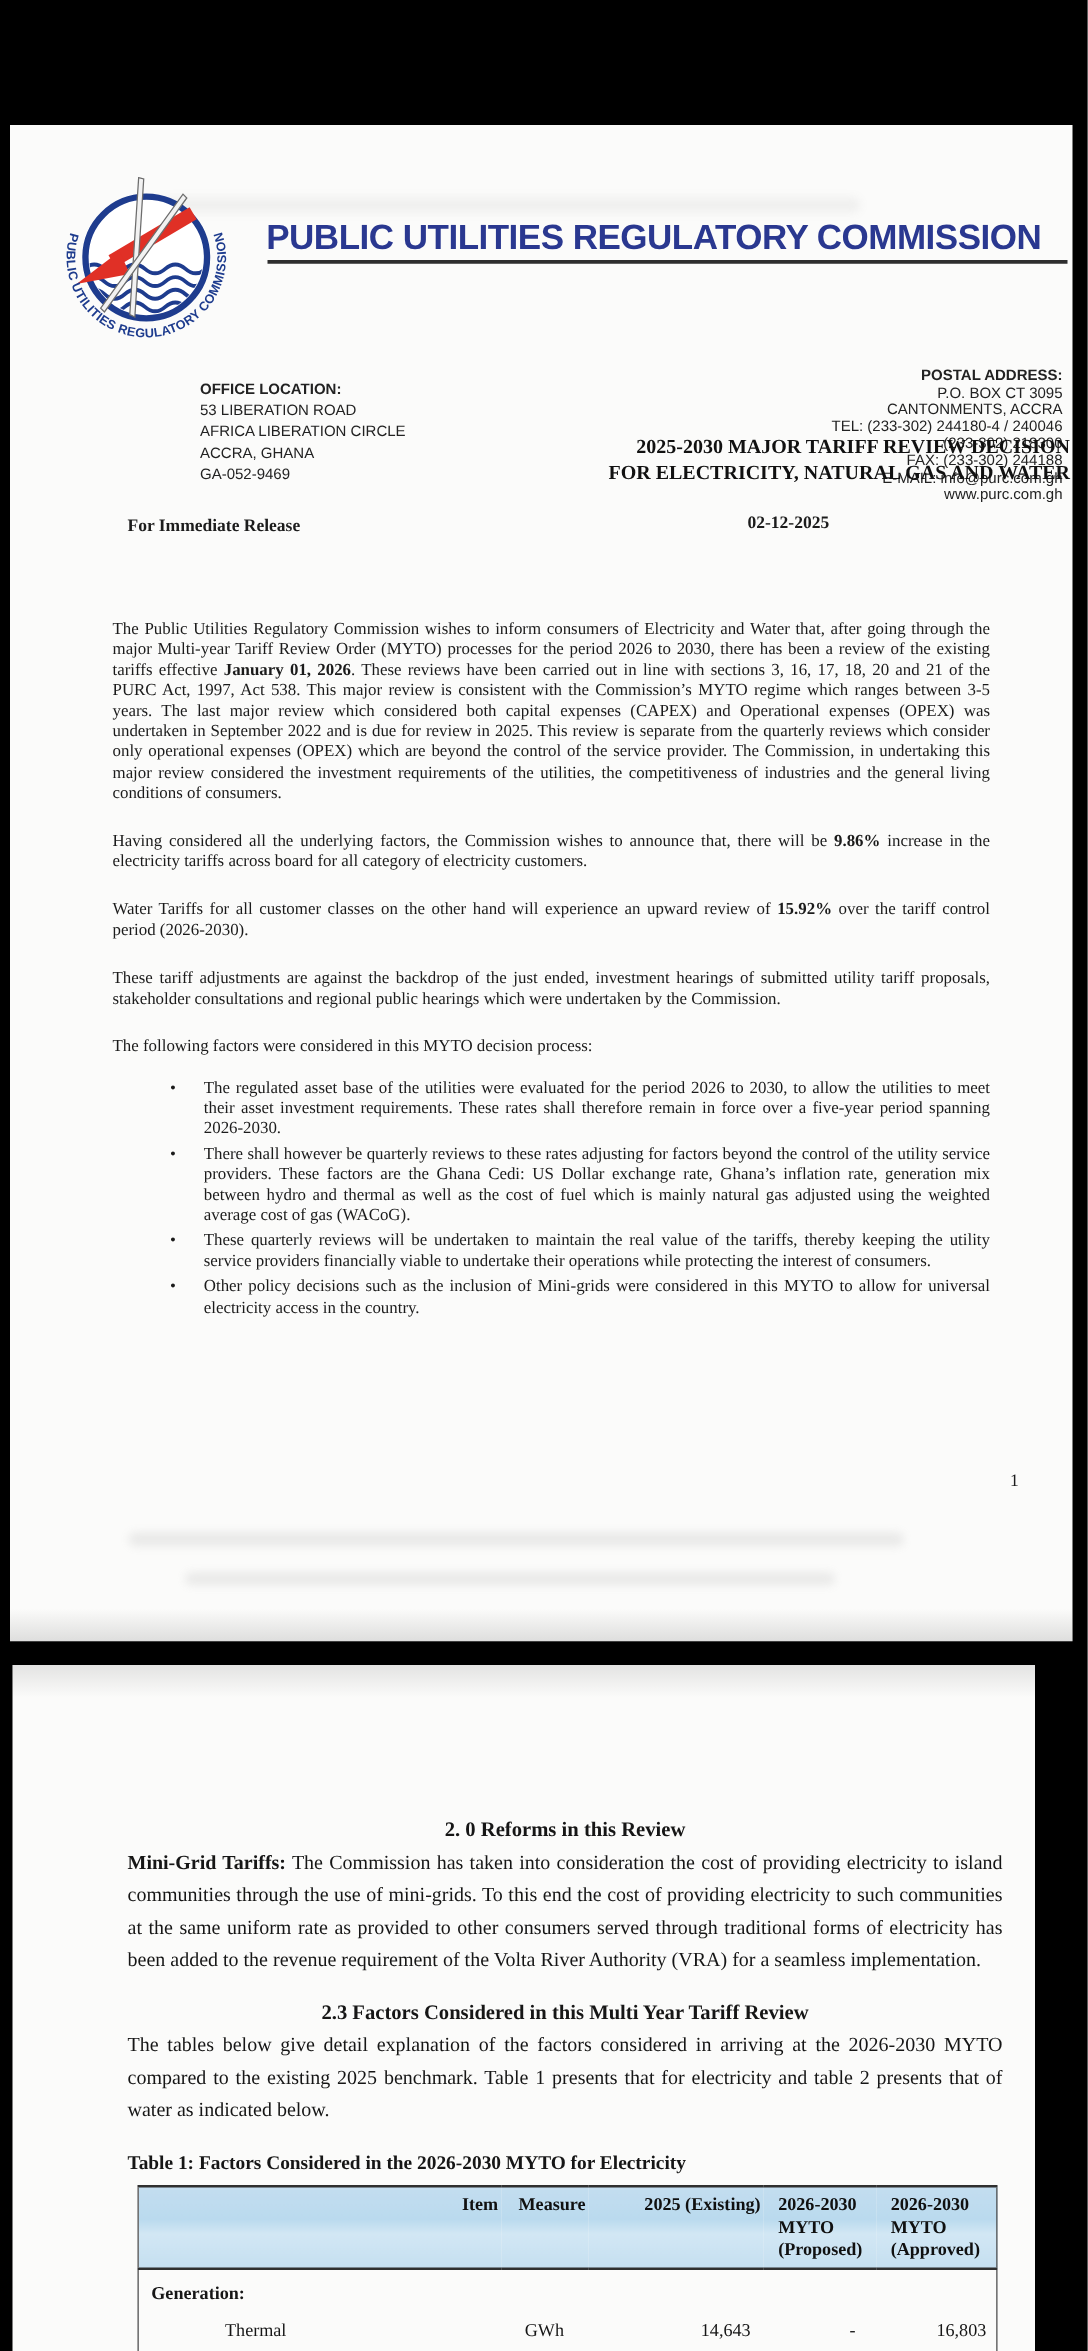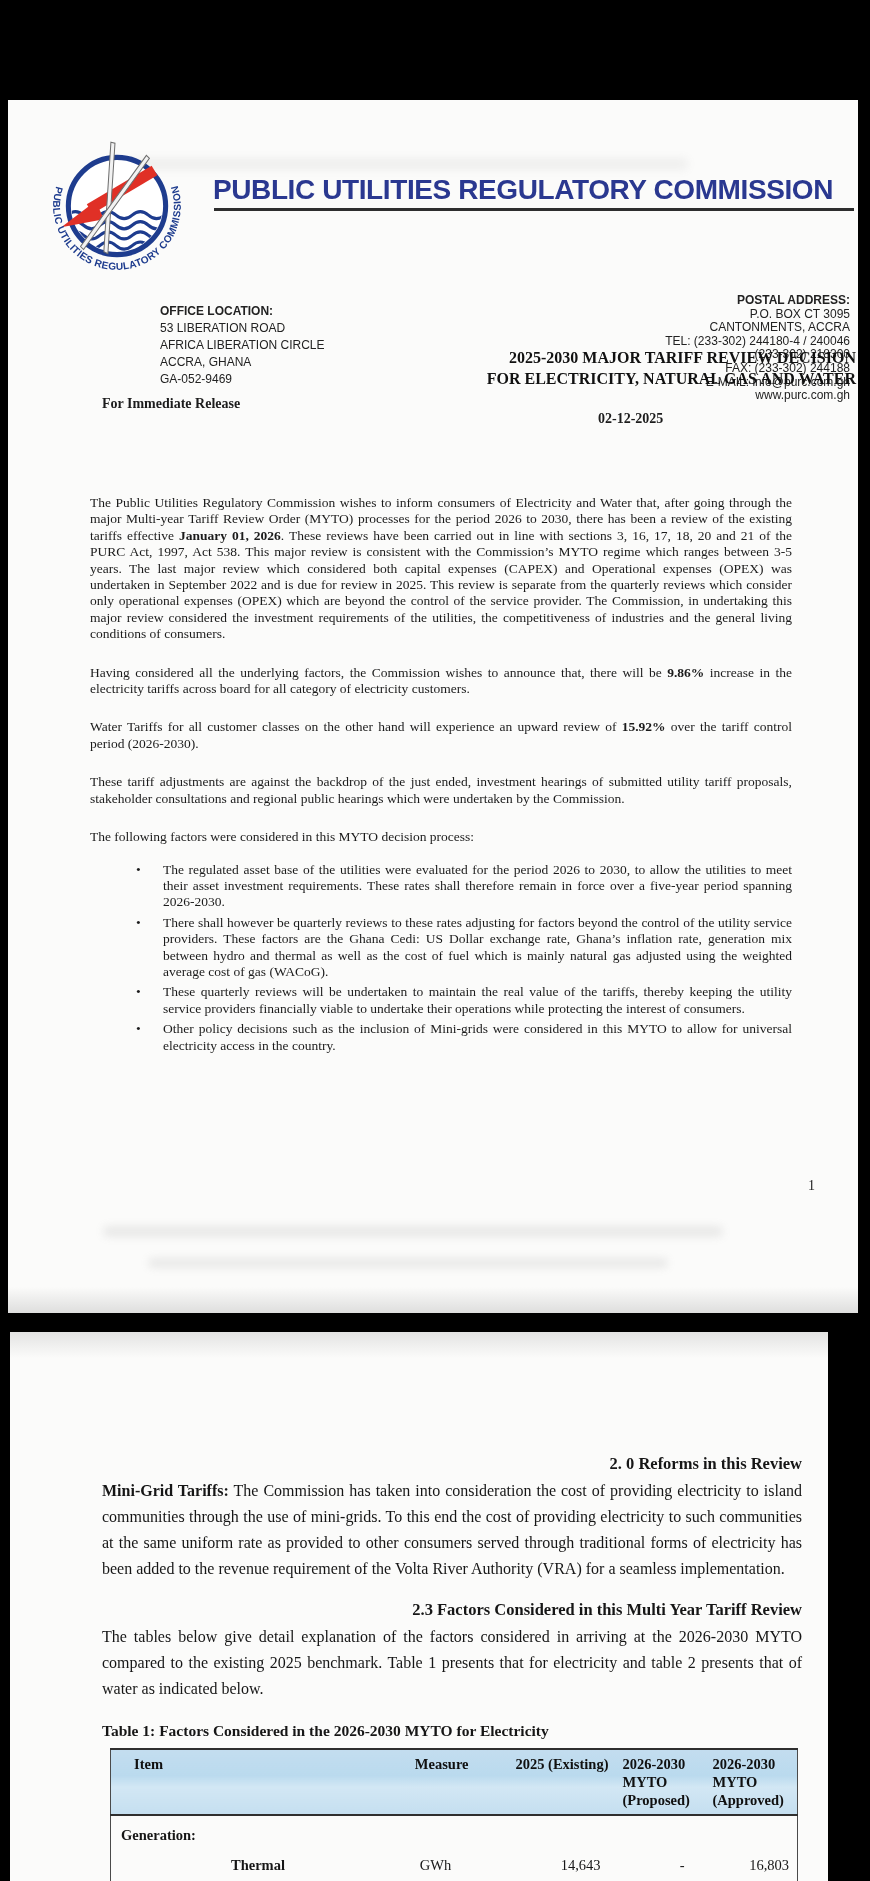--- a/index.html
+++ b/index.html
@@ -30,21 +30,21 @@
                   font-family:"Liberation Sans", sans-serif; font-size:12px;
                   line-height:17px; color:#222; }
   .postal-block { position:absolute; right:8px; top:194px; text-align:right;
                   font-family:"Liberation Sans", sans-serif; font-size:12px;
                   line-height:13.6px; color:#222; }
   .addr-heading { font-weight:bold; }
 
   
   .doc-title { position:absolute; left:18px; top:247px; width:830px; text-align:right;
                font-weight:bold; font-size:16px; line-height:21px; color:#111; }
-  .release-label { position:absolute; left:94px; top:296px; font-weight:bold; font-size:14px; }
+  .release-label { position:absolute; left:94px; top:314px; font-weight:bold; font-size:14px; }
   .release-date  { position:absolute; left:590px; top:311px; font-weight:bold; font-size:14px; }
 
   
   .p1-body { position:absolute; left:82px; top:395px; width:702px;
              font-size:13.5px; line-height:16.4px; text-align:justify; color:#1b1b1b; }
   .p1-body h3 { font-size:14px; margin:0 0 10px 0; text-align:left; }
   .p1-body p { margin:0 0 22px 0; }
   .p1-body p.tight { margin-bottom:16px; }
   .p1-body ul { list-style:none; padding-left:73px; }
   .p1-body li { position:relative; margin-bottom:4px; }
@@ -54,38 +54,38 @@
 
   .smudge { position:absolute; background:#8b8b8b; opacity:.16; filter:blur(4px);
             border-radius:5px; pointer-events:none; }
   .sm1 { left:95px;  top:1126px; width:620px; height:11px; }
   .sm2 { left:140px; top:1158px; width:520px; height:10px; }
   .sm3 { left:120px; top:58px;  width:560px; height:12px; opacity:.10; }
 
   
   .p2-body { position:absolute; left:92px; top:120px; width:700px;
              font-size:16px; line-height:26px; text-align:justify; color:#161616; }
-  .p2-body h3 { font-size:16.5px; line-height:24px; text-align:right; margin:0 0 2px 0; }
+  .p2-body h3 { font-size:16.5px; line-height:24px; text-align:center; margin:0 0 2px 0; }
   .p2-body p { margin:0 0 16px 0; }
   .table-caption { font-weight:bold; font-size:15.5px; text-align:left; margin:2px 0 4px 0; }
 
   table.t1 { border-collapse:collapse; table-layout:fixed; width:687px; margin-left:8px;
              font-size:14.5px; line-height:18px; }
   table.t1 { border-left:1.5px solid #4a4a4a; border-right:1.5px solid #4a4a4a; }
   .t1 thead th { background:linear-gradient(180deg,#c3ddef 0%,#badaee 40%,#d2e7f4 58%,#c5dff0 100%);
                  border-top:2.5px solid #2f2f2f; border-bottom:2.5px solid #2f2f2f;
                  font-weight:bold; text-align:left; vertical-align:top;
                  white-space:pre-line; padding:5px 2px 5px 0; height:58px; color:#101010; }
-  .t1 thead th.c-item { padding-left:23px; }
+  .t1 thead th.c-item { padding-left:23px;text-align:right; }
   .t1 thead th.c-measure, .t1 thead th.c-exist { text-align:right; }
   .t1 thead th.c-prop, .t1 thead th.c-appr { padding-left:12px; }
   .t1 td { vertical-align:middle;margin-top:32px; }
   .t1 tr.group-row td { font-weight:bold; padding:10px 0 4px 10px; }
   .t1 tr.data-row td { height:33px; }
-  .t1 td.c-item { padding-left:120px;font-weight:bold; }
+  .t1 td.c-item { padding-left:69px; }
   .t1 td.c-measure { text-align:center; }
   .t1 td.c-exist { text-align:right; padding-right:10px; }
   .t1 td.c-prop { text-align:right; padding-right:16px; }
   .t1 td.c-appr { text-align:right; padding-right:8px; }
 </style>
 </head>
 <body>
 
 <div class="canvas">
 

